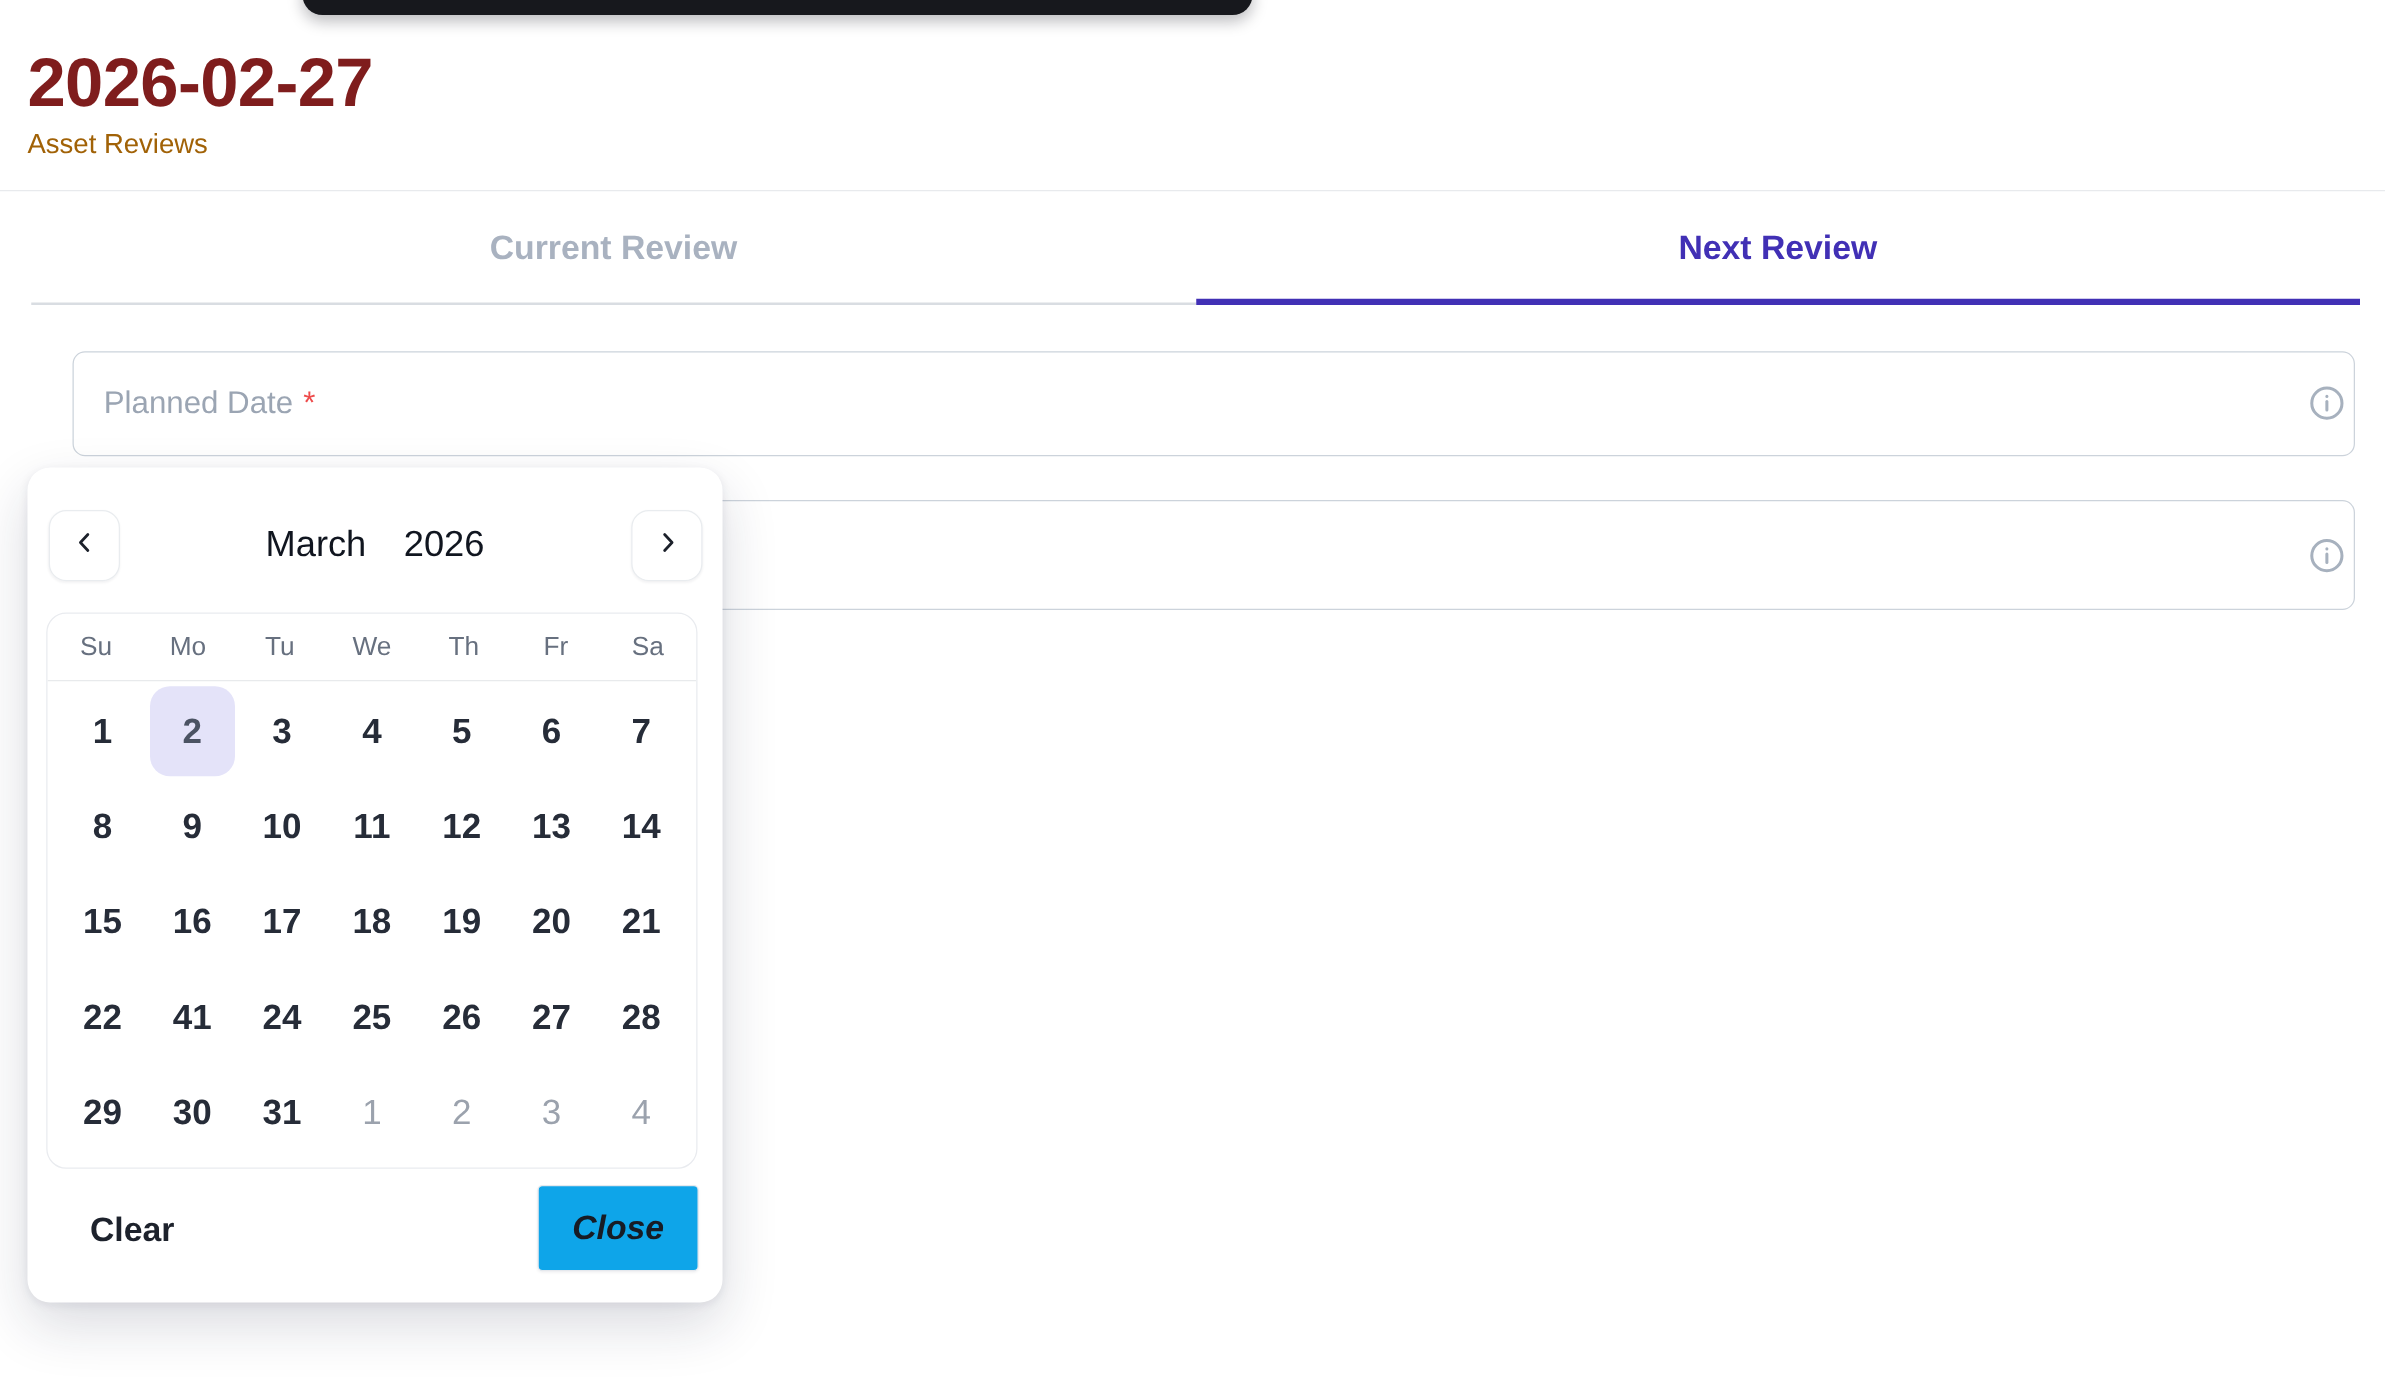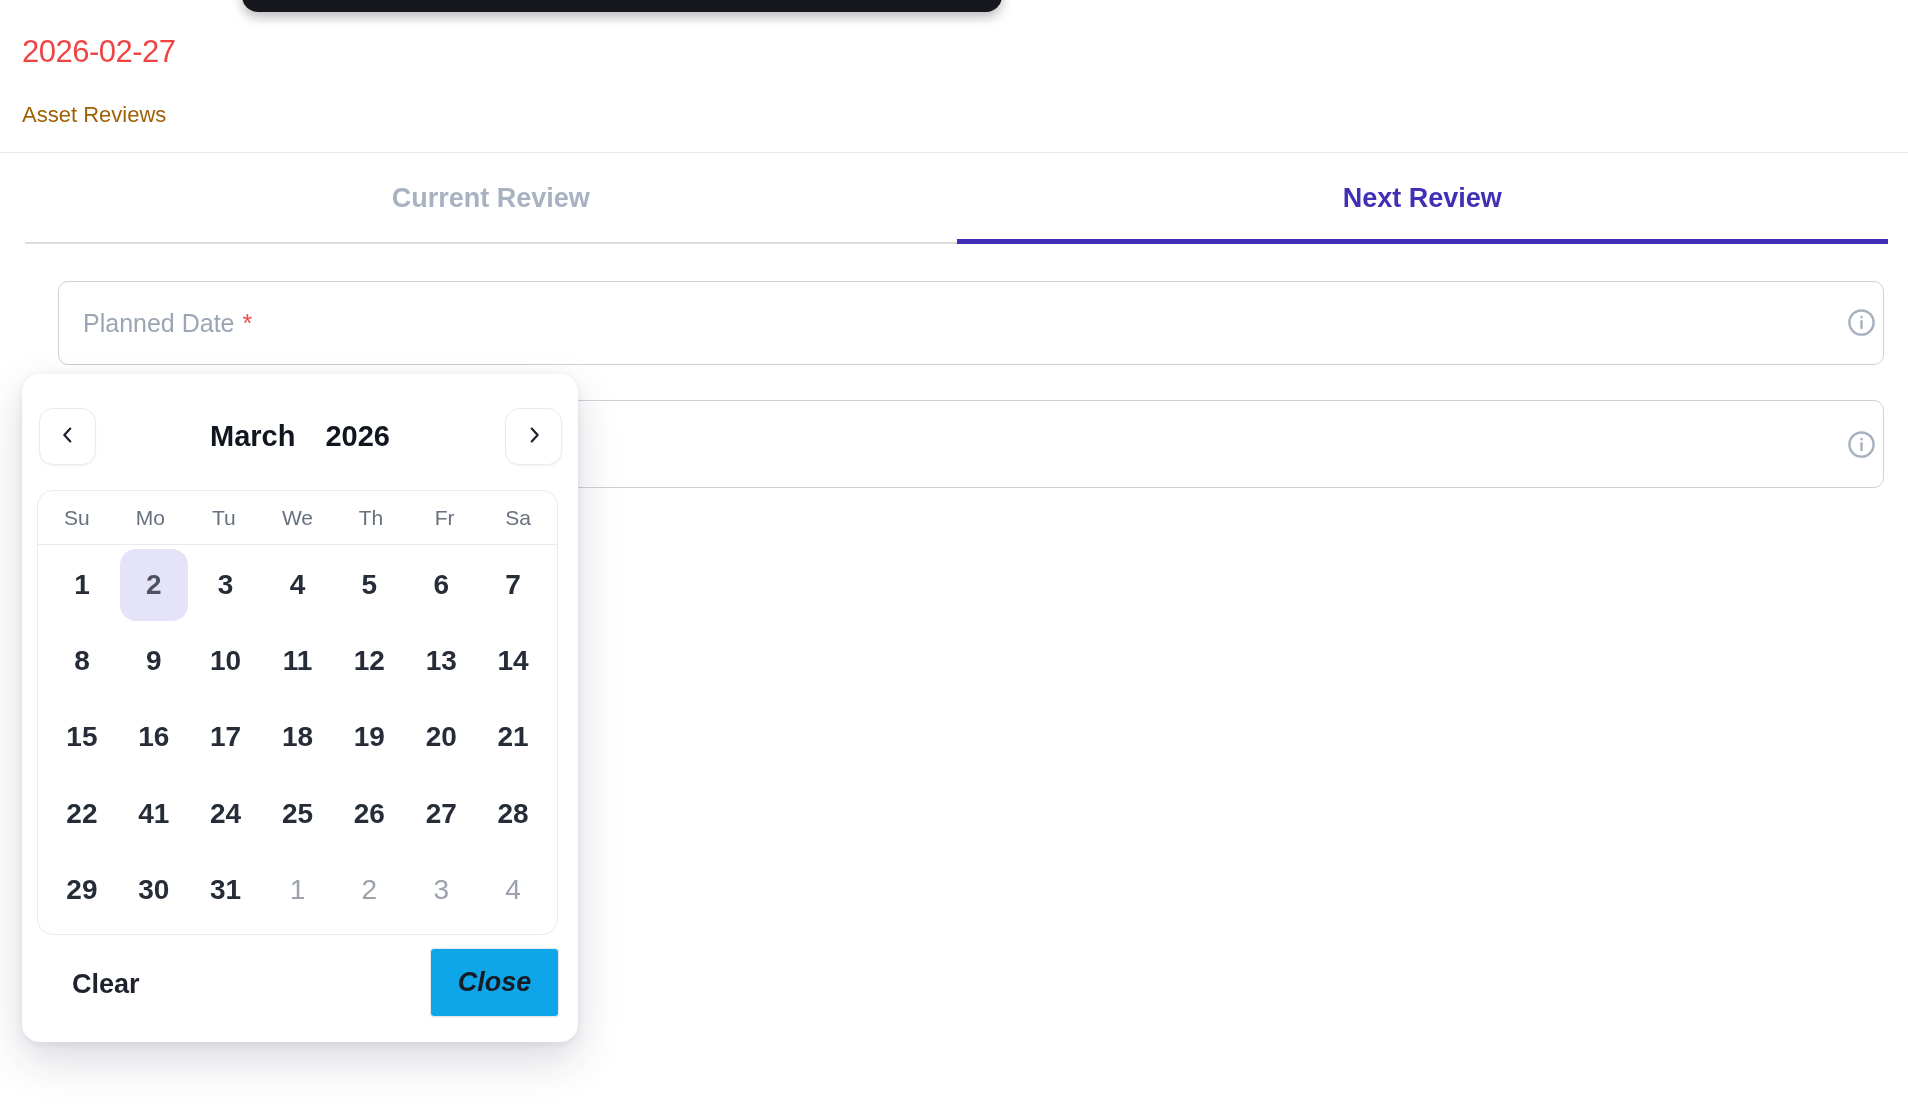--- a/index.html
+++ b/index.html
@@ -13,21 +13,21 @@
 
   
   .top-toast {
     position: absolute; left: 242px; top: -22px; width: 760px; height: 34px;
     background: #17181d; border-radius: 16px;
     box-shadow: 0 5px 12px rgba(10,12,20,.28);
   }
 
   .page-title {
     position: absolute; left: 22px; top: 34px;
-    font-size: 31px; font-weight: 400; letter-spacing: -0.5px; color: #ef4444;
+    font-size: 55px; font-weight: 700; letter-spacing: -0.5px; color: #7f1d1d;
   }
   .page-subtitle {
     position: absolute; left: 22px; top: 102px;
     font-size: 22px; font-weight: 400; color: #a16207;
   }
   .header-divider {
     position: absolute; left: 0; top: 152px; width: 1908px; height: 1px;
     background: #e8eaed;
   }
 
@@ -77,21 +77,21 @@
     position: absolute; top: 34px; width: 57px; height: 57px;
     border: 1.5px solid #e9ecef; border-radius: 14px; background: #ffffff;
     display: flex; align-items: center; justify-content: center;
     color: #1c212b; cursor: pointer; box-shadow: 0 1px 2px rgba(16,24,40,.05);
   }
   .dp-prev { left: 17px; }
   .dp-next { left: 483px; }
   .dp-title {
     position: absolute; left: 80px; right: 80px; top: 34px; height: 57px;
     display: flex; align-items: center; justify-content: center; gap: 30px;
-    font-size: 29px; font-weight: 700; color: #10151f;
+    font-size: 29px; font-weight: 400; color: #10151f;
   }
   .dp-grid {
     position: absolute; left: 15px; top: 116px; width: 521px; height: 445px;
     border: 1.5px solid #e9ebef; border-radius: 16px; overflow: hidden;
     display: flex; flex-direction: column;
   }
   .dp-weekdays {
     height: 54px; display: grid; grid-template-columns: repeat(7, 1fr);
     align-items: center; padding: 0 8px;
     border-bottom: 1px solid #e8eaec;

